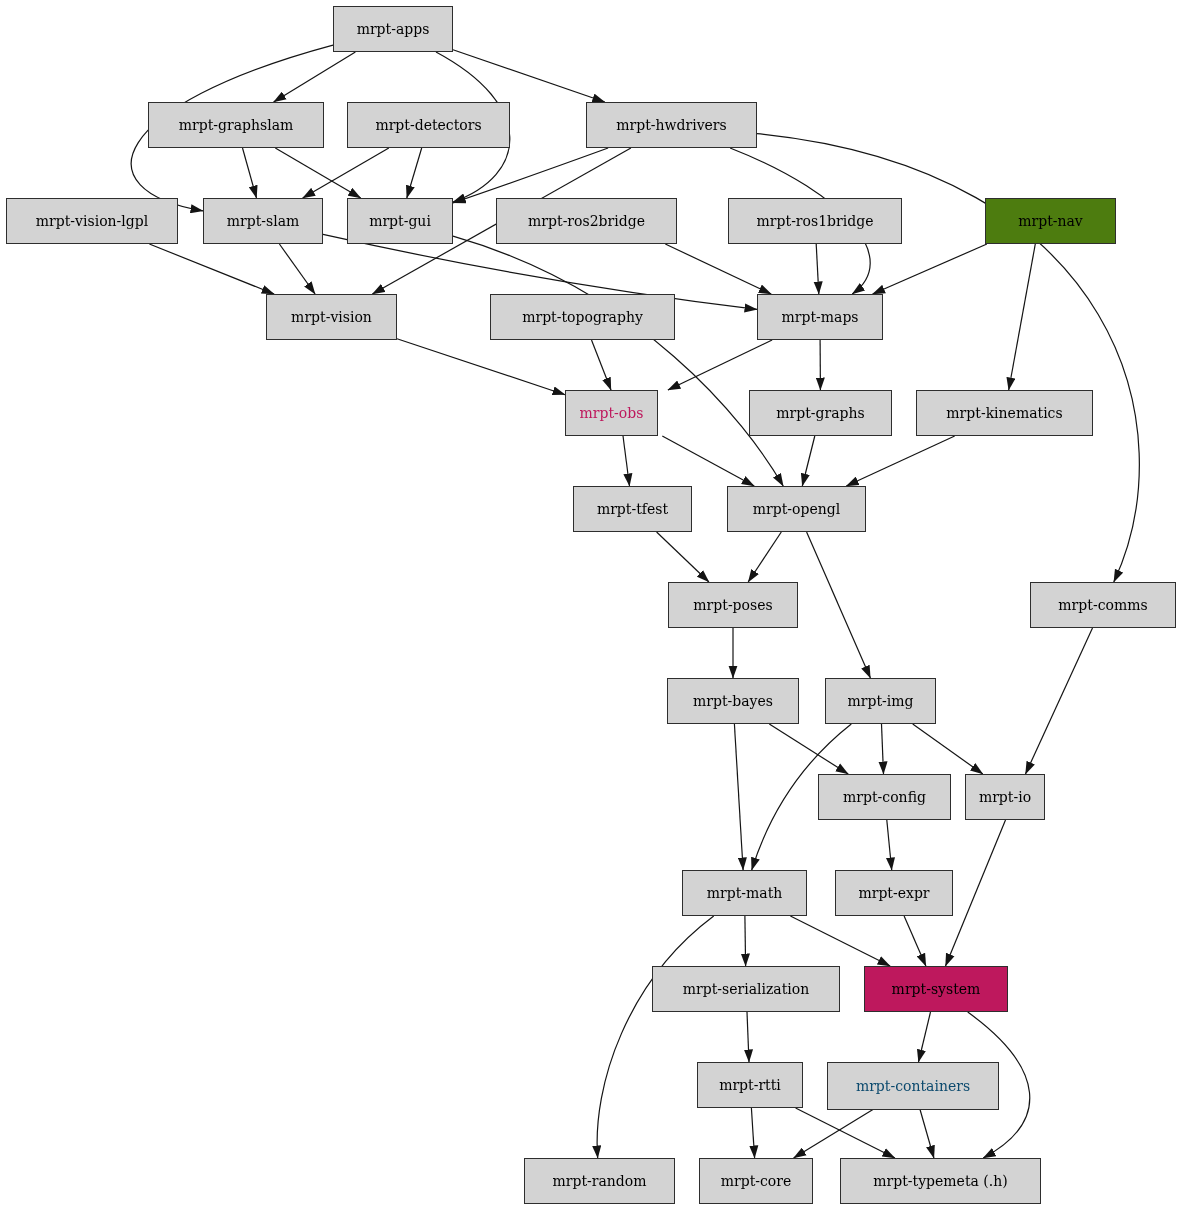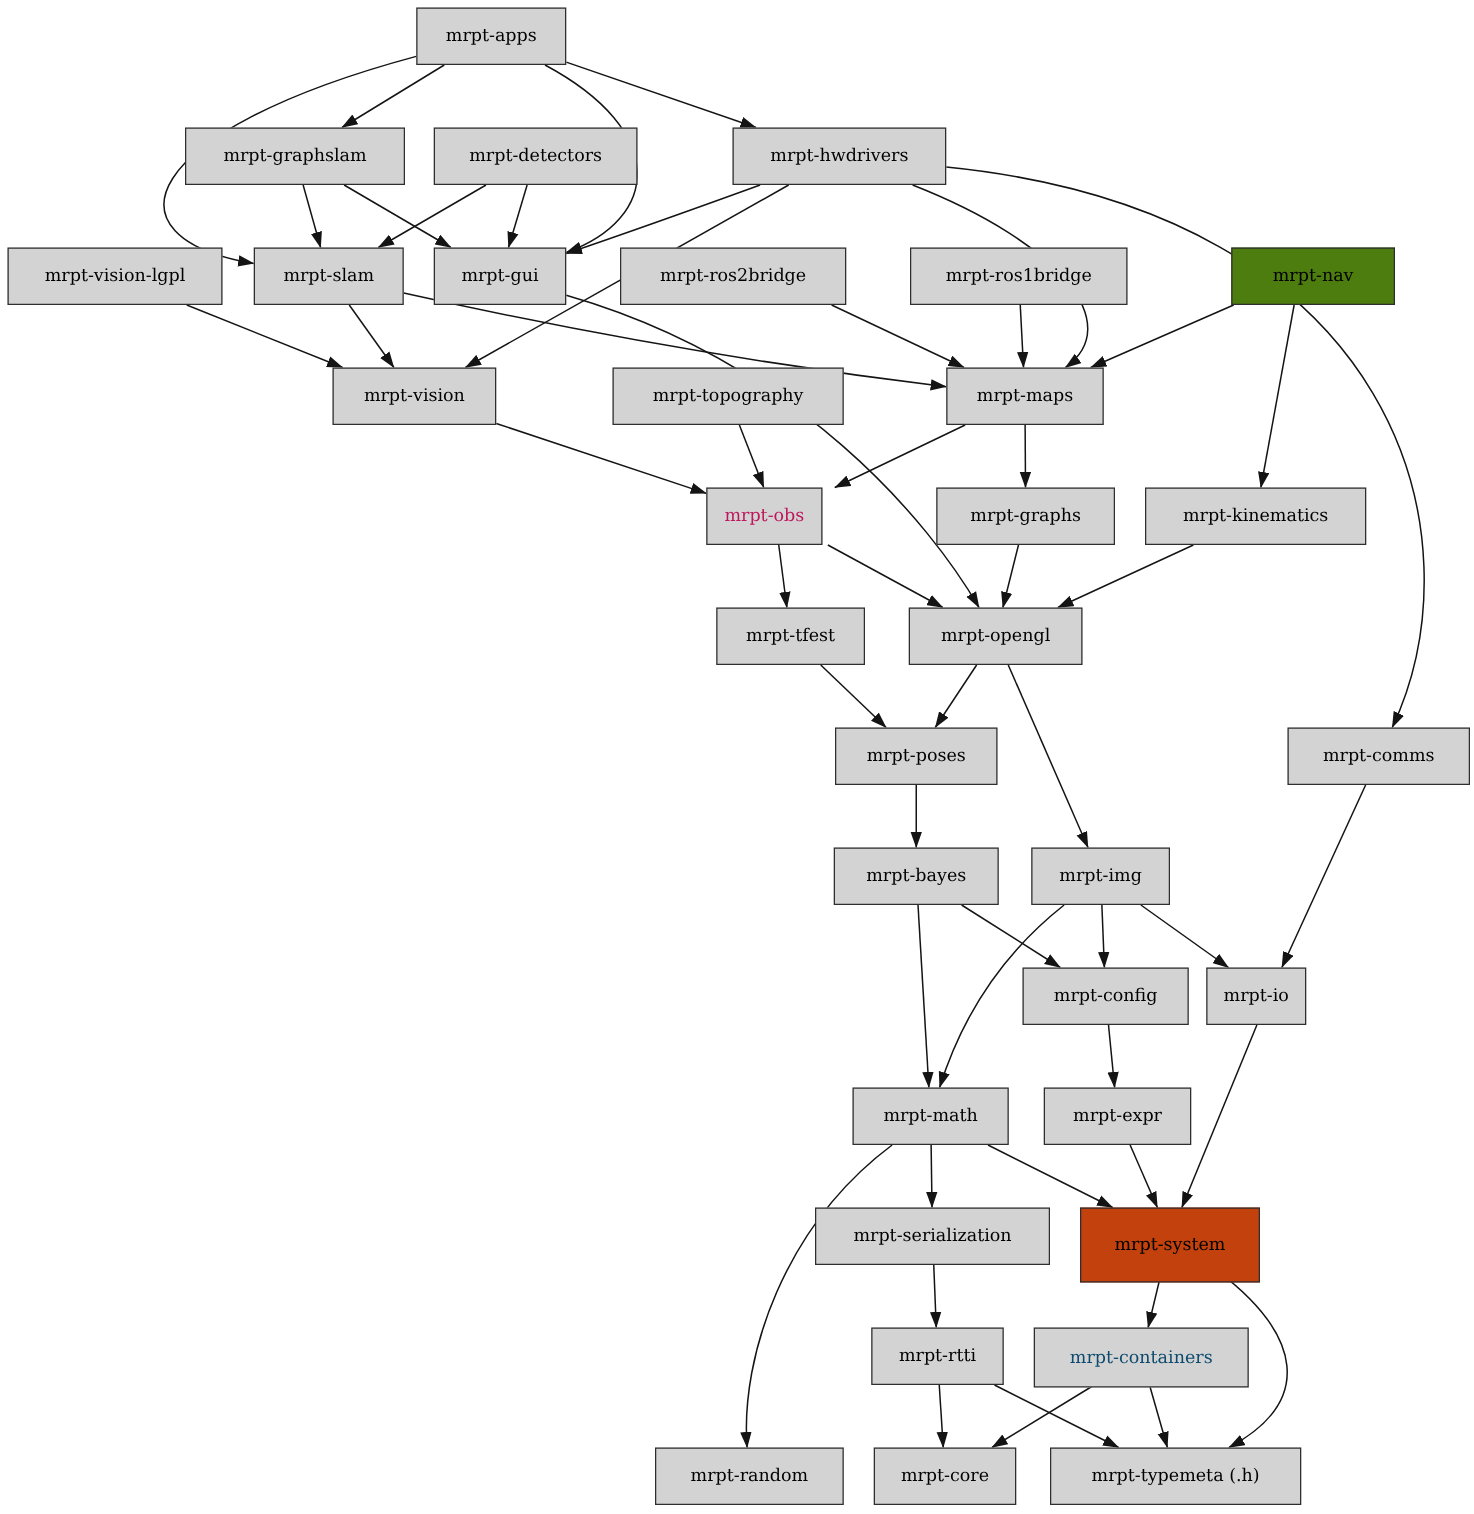--- a/index.html
+++ b/index.html
@@ -118,19 +118,19 @@
     <div class="node" style="left: 727px; top: 486px; width: 139px; height: 46px; background: rgb(211, 211, 211); border-color: rgb(46, 46, 46); color: rgb(0, 0, 0);">mrpt-opengl</div>
     <div class="node" style="left: 668px; top: 582px; width: 130px; height: 46px; background: rgb(211, 211, 211); border-color: rgb(46, 46, 46); color: rgb(0, 0, 0);">mrpt-poses</div>
     <div class="node" style="left: 1030px; top: 582px; width: 146px; height: 46px; background: rgb(211, 211, 211); border-color: rgb(46, 46, 46); color: rgb(0, 0, 0);">mrpt-comms</div>
     <div class="node" style="left: 667px; top: 678px; width: 132px; height: 46px; background: rgb(211, 211, 211); border-color: rgb(46, 46, 46); color: rgb(0, 0, 0);">mrpt-bayes</div>
     <div class="node" style="left: 825px; top: 678px; width: 111px; height: 46px; background: rgb(211, 211, 211); border-color: rgb(46, 46, 46); color: rgb(0, 0, 0);">mrpt-img</div>
     <div class="node" style="left: 818px; top: 774px; width: 133px; height: 46px; background: rgb(211, 211, 211); border-color: rgb(46, 46, 46); color: rgb(0, 0, 0);">mrpt-config</div>
     <div class="node" style="left: 965px; top: 774px; width: 80px; height: 46px; background: rgb(211, 211, 211); border-color: rgb(46, 46, 46); color: rgb(0, 0, 0);">mrpt-io</div>
     <div class="node" style="left: 682px; top: 870px; width: 125px; height: 46px; background: rgb(211, 211, 211); border-color: rgb(46, 46, 46); color: rgb(0, 0, 0);">mrpt-math</div>
     <div class="node" style="left: 835px; top: 870px; width: 118px; height: 46px; background: rgb(211, 211, 211); border-color: rgb(46, 46, 46); color: rgb(0, 0, 0);">mrpt-expr</div>
     <div class="node" style="left: 652px; top: 966px; width: 188px; height: 46px; background: rgb(211, 211, 211); border-color: rgb(46, 46, 46); color: rgb(0, 0, 0);">mrpt-serialization</div>
-    <div class="node" style="left: 864px; top: 966px; width: 144px; height: 60px; background: #c2410c; border-color: rgb(46, 46, 46); color: rgb(0, 0, 0);">mrpt-system</div>
+    <div class="node" style="left: 864px; top: 966px; width: 144px; height: 46px; background: #be185d; border-color: rgb(46, 46, 46); color: rgb(0, 0, 0);">mrpt-system</div>
     <div class="node" style="left: 697px; top: 1062px; width: 106px; height: 46px; background: rgb(211, 211, 211); border-color: rgb(46, 46, 46); color: rgb(0, 0, 0);">mrpt-rtti</div>
     <div class="node" style="left: 827px; top: 1062px; width: 172px; height: 48px; background: rgb(211, 211, 211); border-color: rgb(46, 46, 46); color: #0c4a6e;">mrpt-containers</div>
     <div class="node" style="left: 524px; top: 1158px; width: 151px; height: 46px; background: rgb(211, 211, 211); border-color: rgb(46, 46, 46); color: rgb(0, 0, 0);">mrpt-random</div>
     <div class="node" style="left: 699px; top: 1158px; width: 114px; height: 46px; background: rgb(211, 211, 211); border-color: rgb(46, 46, 46); color: rgb(0, 0, 0);">mrpt-core</div>
     <div class="node" style="left: 840px; top: 1158px; width: 201px; height: 46px; background: rgb(211, 211, 211); border-color: rgb(46, 46, 46); color: rgb(0, 0, 0);">mrpt-typemeta (.h)</div>
   </div>
 
 </body></html>

